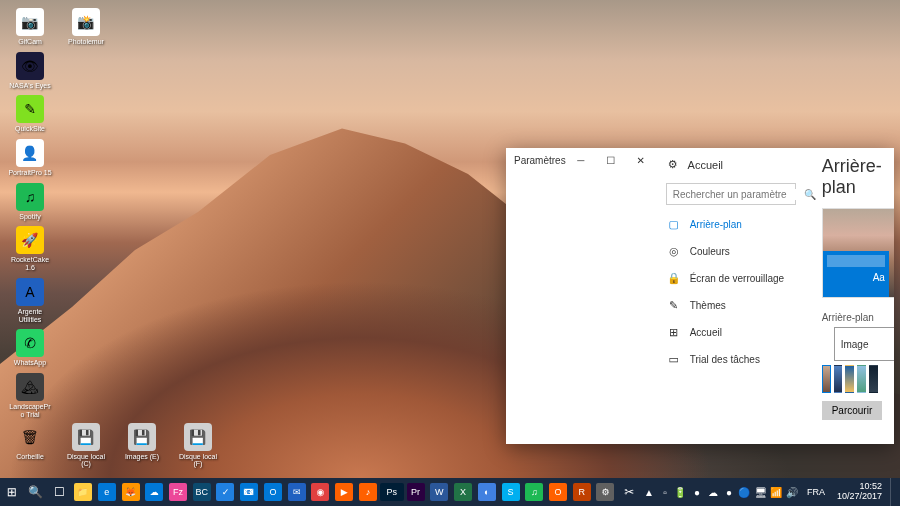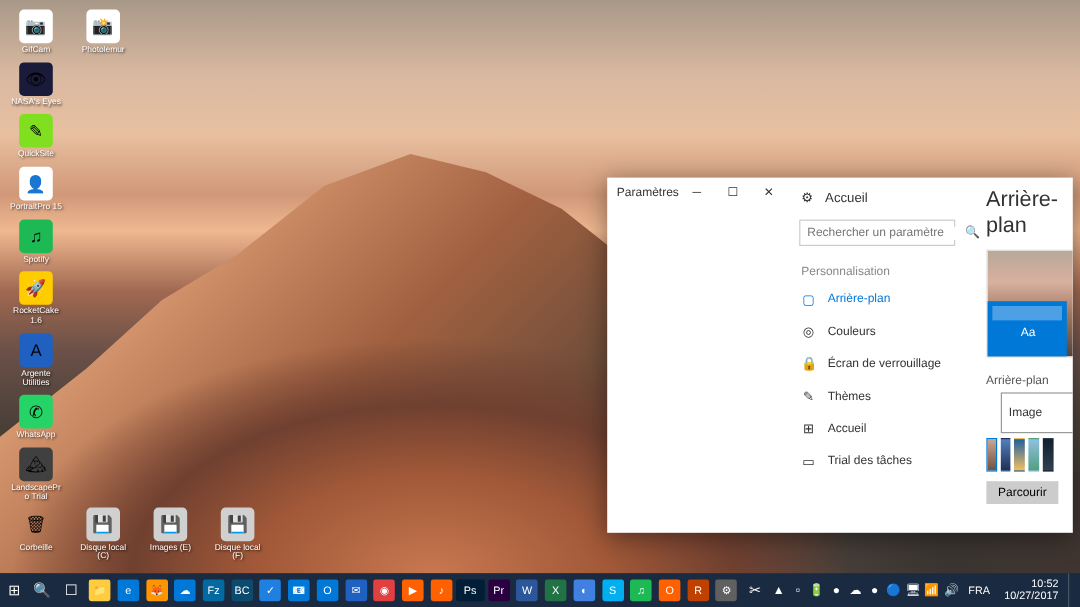--- a/index.html
+++ b/index.html
@@ -28,21 +28,21 @@
 .search-box input { border: none; outline: none; flex: 1; font-size: 10px; }
 .nav-header { font-size: 10px; color: #888; padding: 10px 12px 4px; }
 .nav-item { display: flex; align-items: center; gap: 10px; padding: 7px 12px; cursor: pointer; font-size: 10px; color: #333; }
 .nav-item.active { color: #0078d7; }
 .nav-item .ni-icon { width: 12px; font-size: 11px; text-align: center; }
 .settings-content { flex: 1; padding: 8px 16px; overflow: hidden; }
 .content-title { font-size: 18px; font-weight: 300; margin-bottom: 10px; }
 .preview { width: 152px; height: 90px; background: linear-gradient(180deg, #b8a898 0%, #d8b0a0 30%, #a07860 60%, #504540 100%); position: relative; border: 1px solid #ddd; }
 .preview-window { position: absolute; bottom: 0; left: 0; width: 66px; height: 46px; background: #0078d7; }
 .preview-window .pw-inner { position: absolute; top: 4px; left: 4px; right: 4px; height: 12px; background: rgba(255,255,255,0.3); }
-.preview-aa { position: absolute; bottom: 14px; left: 28px; font-size: 10px; color: #fff; }
+.preview-aa { position: absolute; bottom: 14px; left: 50px; font-size: 10px; color: #fff; }
 .section-label { font-size: 10px; color: #555; margin-top: 14px; margin-bottom: 4px; }
 .dropdown { border: 1px solid #999; height: 34px; width: 180px; display: flex; align-items: center; padding: 0 6px; font-size: 10px; cursor: pointer; justify-content: space-between; margin-left: 12px; }
 .thumbs { display: flex; gap: 3px; margin-top: 4px; }
 .thumb { width: 40px; height: 28px; cursor: pointer; border: 1px solid transparent; }
 .thumb.selected { border-color: #0078d7; }
 .browse-btn { margin-top: 8px; background: #ccc; border: none; padding: 4px 10px; font-size: 10px; cursor: pointer; }
 
 
 .taskbar { position: absolute; bottom: 0; left: 0; right: 0; height: 28px; background: #1a2a40; display: flex; align-items: center; }
 .task-item { width: 28px; height: 28px; display: flex; align-items: center; justify-content: center; cursor: pointer; color: #fff; font-size: 12px; }
@@ -132,21 +132,20 @@
   <div class="settings-body">
     <div class="settings-nav">
       <div class="nav-home">
         <span>⚙</span>
         <span>Accueil</span>
       </div>
       <div class="search-box">
         <input placeholder="Rechercher un paramètre" style="">
         <span>🔍</span>
       </div>
-      <div class="nav-header">Personnalisation</div>
       <div id="nav-items">
           <div class="nav-item active">
             <span class="ni-icon">▢</span>
             <span>Arrière-plan</span>
           </div>
           <div class="nav-item">
             <span class="ni-icon">◎</span>
             <span>Couleurs</span>
           </div>
           <div class="nav-item">
@@ -210,21 +209,21 @@
       <div class="task-item">
         <div style="width:18px;height:18px;background:#0078d7;display:flex;align-items:center;justify-content:center;font-size:9px;border-radius:2px;color:#fff">e</div>
       </div>
       <div class="task-item">
         <div style="width:18px;height:18px;background:#ff9500;display:flex;align-items:center;justify-content:center;font-size:9px;border-radius:2px;color:#fff">🦊</div>
       </div>
       <div class="task-item">
         <div style="width:18px;height:18px;background:#0078d7;display:flex;align-items:center;justify-content:center;font-size:9px;border-radius:2px;color:#fff">☁</div>
       </div>
       <div class="task-item">
-        <div style="width:18px;height:18px;background:#0369a1;display:flex;align-items:center;justify-content:center;font-size:9px;border-radius:2px;color:#fff">Fz</div>
+        <div style="width:18px;height:18px;background:#ec4899;display:flex;align-items:center;justify-content:center;font-size:9px;border-radius:2px;color:#fff">Fz</div>
       </div>
       <div class="task-item">
         <div style="width:18px;height:18px;background:#0c4a6e;display:flex;align-items:center;justify-content:center;font-size:9px;border-radius:2px;color:#fff">BC</div>
       </div>
       <div class="task-item">
         <div style="width:18px;height:18px;background:#2080e0;display:flex;align-items:center;justify-content:center;font-size:9px;border-radius:2px;color:#fff">✓</div>
       </div>
       <div class="task-item">
         <div style="width:18px;height:18px;background:#0078d7;display:flex;align-items:center;justify-content:center;font-size:9px;border-radius:2px;color:#fff">📧</div>
       </div>

